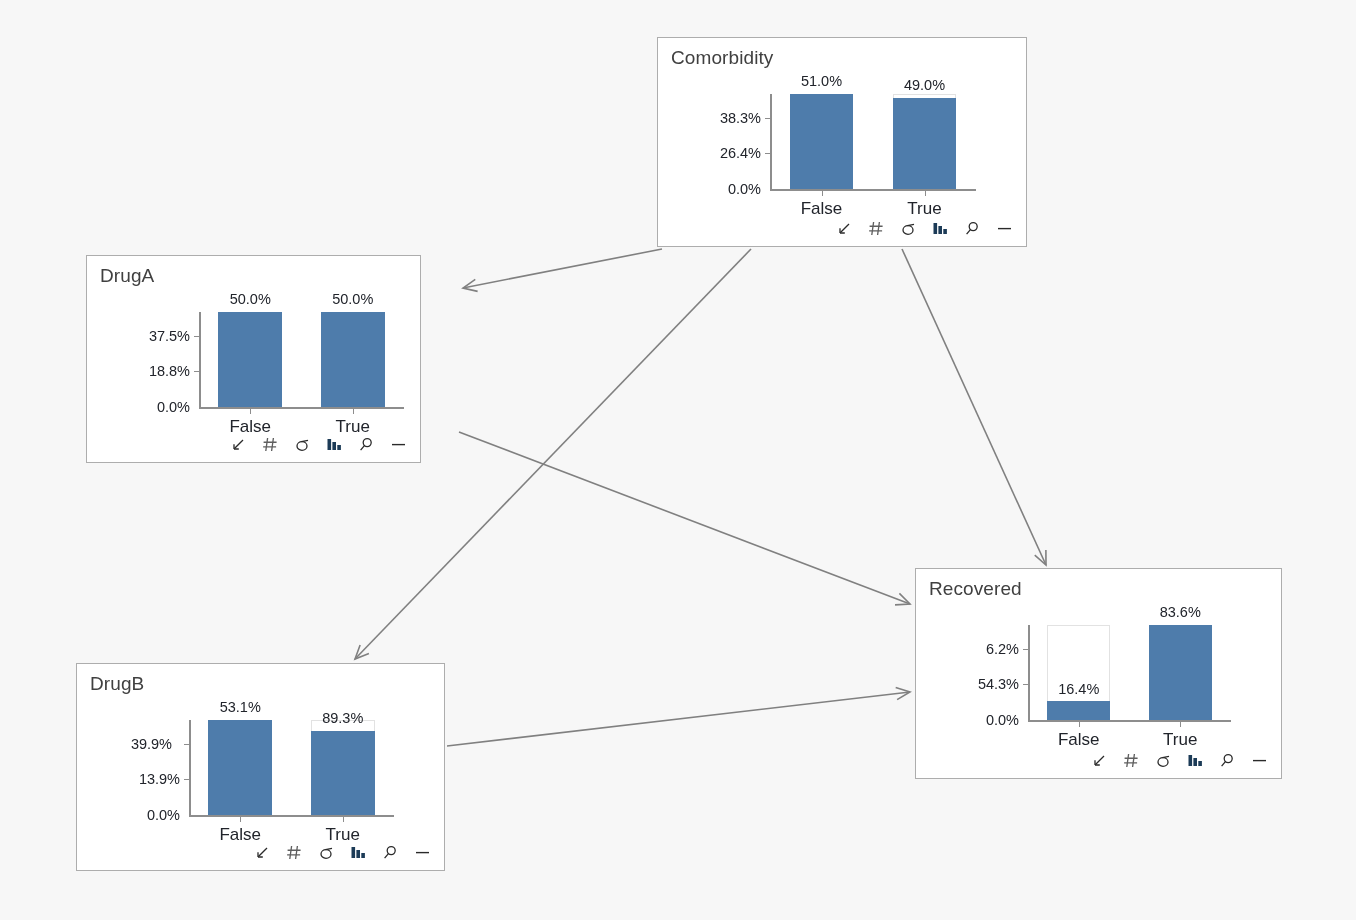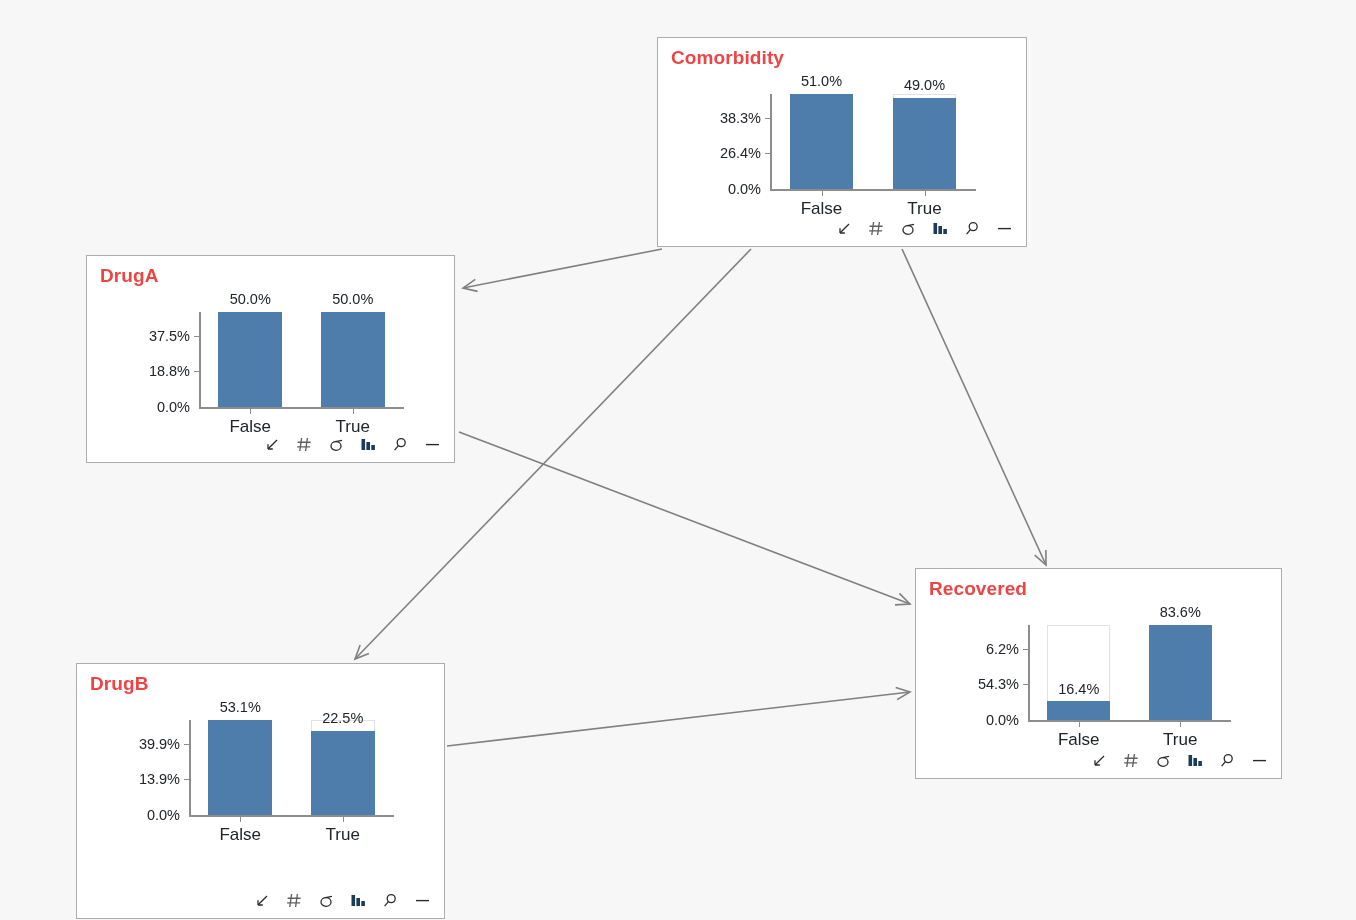--- a/index.html
+++ b/index.html
@@ -31,23 +31,23 @@
 
   .node {
     position: absolute;
     background: #ffffff;
     border: 1px solid #adadad;
     box-sizing: border-box;
     z-index: 5;
   }
   .node-title {
     position: absolute;
-    font-weight: bold;
+    font-weight: normal;
     font-size: 19px;
-    color: #ef4444;
+    color: #404040;
     letter-spacing: 0.1px;
     white-space: nowrap;
   }
 
   
   .plot {
     position: absolute;
   }
   .ytick {
     position: absolute;
@@ -201,21 +201,21 @@
             <path d="M7.4 10.6 L3.6 15.2" stroke="#2a2a2a" stroke-width="1.3" fill="none"></path>
           </svg>
         </div>
         <div class="tool-icon">
           <svg width="19" height="19" viewBox="0 0 19 19">
             <path d="M3 9.6 L16 9.6" stroke="#2a2a2a" stroke-width="1.4" fill="none"></path>
           </svg>
         </div>
       </div>
     </div>
-    <div class="node" style="left: 86px; top: 255px; width: 369px; height: 208px;">
+    <div class="node" style="left: 86px; top: 255px; width: 335px; height: 208px;">
       <div class="node-title" style="left: 13px; top: 9px;">DrugA</div>
       <div class="plot" style="left: 0px; top: 0px; width: 369px; height: 208px;">
         <div class="yaxis-line" style="left: 112px; top: 56px; height: 96px;"></div>
         <div class="xaxis-line" style="left: 112px; top: 151px; width: 205px;"></div>
         <div class="ytick" style="top: 79.75px; right: 266px;">37.5%</div>
         <div class="ytick-mark" style="left: 107px; top: 79.75px;"></div>
         <div class="ytick" style="top: 115.28px; right: 266px;">18.8%</div>
         <div class="ytick-mark" style="left: 107px; top: 115.28px;"></div>
         <div class="ytick" style="top: 151px; right: 266px;">0.0%</div>
         <div class="bar" style="left: 131.475px; top: 56px; width: 63.55px; height: 95px;"></div>
@@ -258,37 +258,37 @@
             <path d="M7.4 10.6 L3.6 15.2" stroke="#2a2a2a" stroke-width="1.3" fill="none"></path>
           </svg>
         </div>
         <div class="tool-icon">
           <svg width="19" height="19" viewBox="0 0 19 19">
             <path d="M3 9.6 L16 9.6" stroke="#2a2a2a" stroke-width="1.4" fill="none"></path>
           </svg>
         </div>
       </div>
     </div>
-    <div class="node" style="left: 76px; top: 663px; width: 369px; height: 256px;">
+    <div class="node" style="left: 76px; top: 663px; width: 369px; height: 208px;">
       <div class="node-title" style="left: 13px; top: 9px;">DrugB</div>
       <div class="plot" style="left: 0px; top: 0px; width: 369px; height: 208px;">
         <div class="yaxis-line" style="left: 112px; top: 56px; height: 96px;"></div>
         <div class="xaxis-line" style="left: 112px; top: 151px; width: 205px;"></div>
-        <div class="ytick" style="top: 79.6158px; right: 266px; margin-left: 32px;">39.9%</div>
+        <div class="ytick" style="top: 79.6158px; right: 274px; margin-left: 32px;">39.9%</div>
         <div class="ytick-mark" style="left: 107px; top: 79.6158px;"></div>
         <div class="ytick" style="top: 115.397px; right: 266px;">13.9%</div>
         <div class="ytick-mark" style="left: 107px; top: 115.397px;"></div>
         <div class="ytick" style="top: 151px; right: 266px;">0.0%</div>
         <div class="bar" style="left: 131.475px; top: 56px; width: 63.55px; height: 95px;"></div>
         <div class="bar-value" style="left: 163.25px; top: 35px;">53.1%</div>
         <div class="xtick-mark" style="left: 163.25px; top: 153px;"></div>
         <div class="xtick-label" style="left: 163.25px; top: 161px;">False</div>
         <div class="bar-frame" style="left: 233.975px; top: 56px; width: 63.55px; height: 95px;"></div>
         <div class="bar" style="left: 233.975px; top: 67.0923px; width: 63.55px; height: 83.9077px;"></div>
-        <div class="bar-value" style="left: 265.75px; top: 46.0923px;">22.5%</div>
+        <div class="bar-value" style="left: 265.75px; top: 46.0923px;">89.3%</div>
         <div class="xtick-mark" style="left: 265.75px; top: 153px;"></div>
         <div class="xtick-label" style="left: 265.75px; top: 161px;">True</div>
       </div>
       <div class="toolbar" style="right: 12px; bottom: 8px;">
         <div class="tool-icon">
           <svg width="19" height="19" viewBox="0 0 19 19">
             <path d="M14 5 L5.2 13.8" stroke="#2a2a2a" stroke-width="1.3" fill="none"></path>
             <path d="M5 14 L5 9.2 M5 14 L9.8 14" stroke="#2a2a2a" stroke-width="1.3" fill="none"></path>
           </svg>
         </div>

